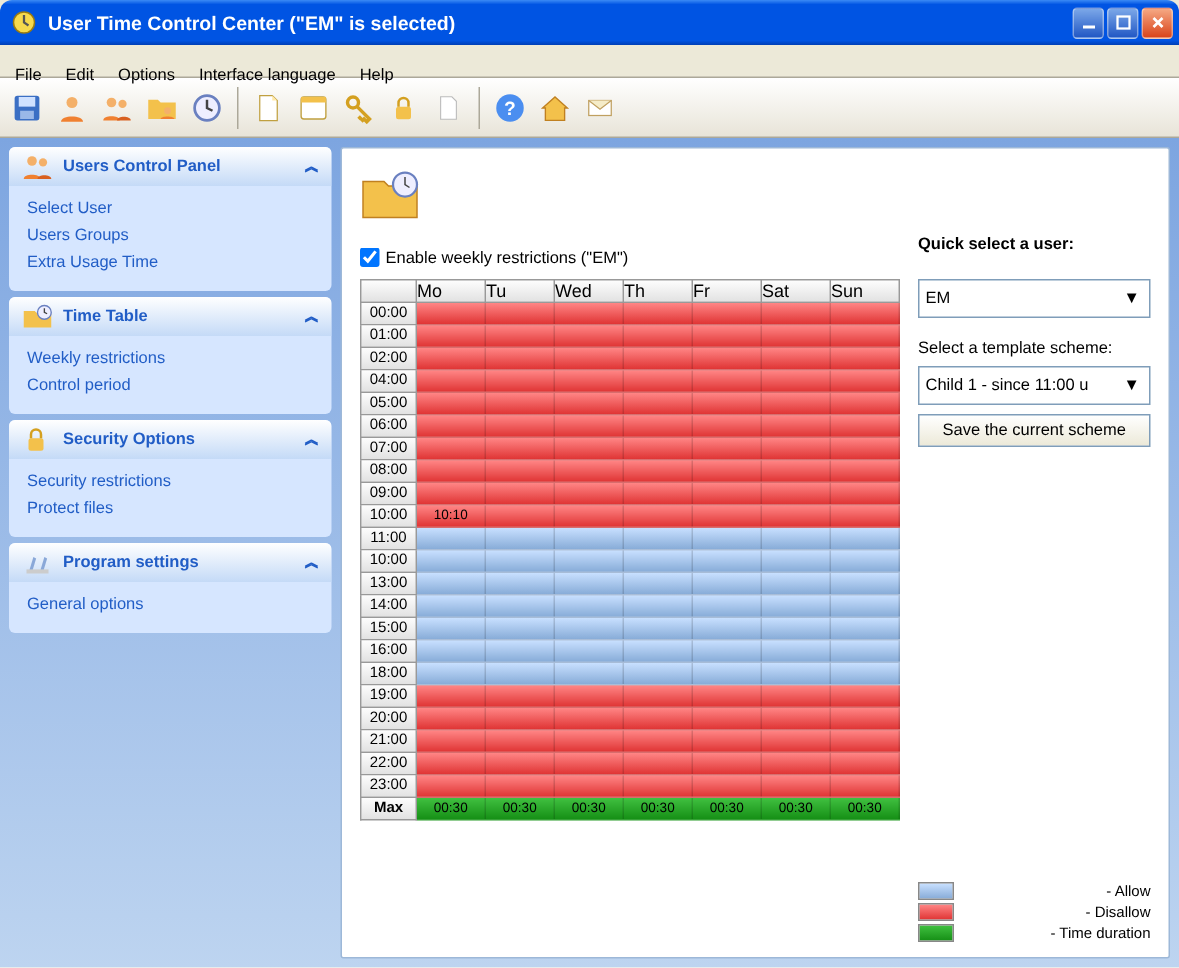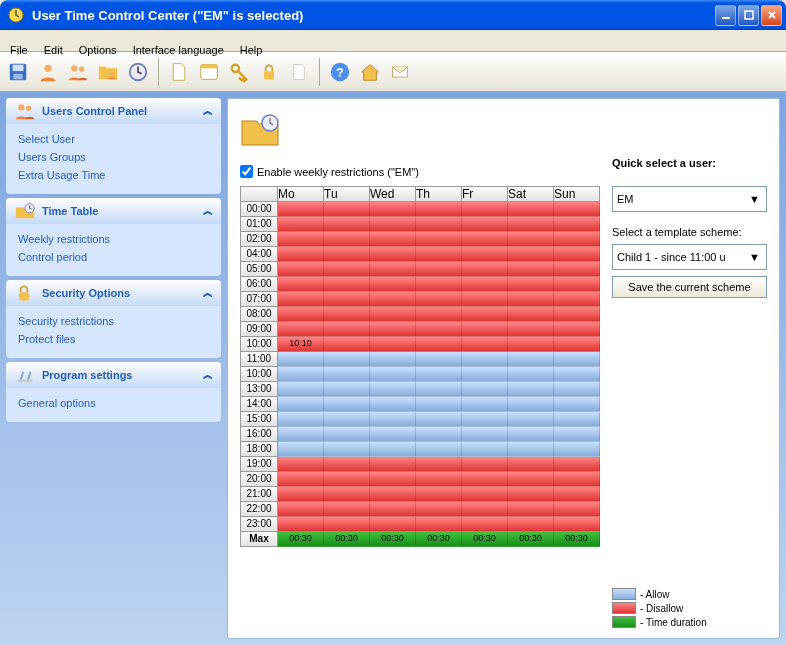--- a/index.html
+++ b/index.html
@@ -53,21 +53,21 @@
 .duration { background: linear-gradient(#40c040,#169016); }
 .max-row .sched-label { font-weight: bold; }
 
 .side-controls { width: 155px; display: flex; flex-direction: column; gap: 6px; }
 .label { font-size: 11px; color: #000; }
 .combo { border: 1px solid #7f9db9; background: #fff; height: 21px; display: flex; align-items: center; padding: 12px 4px; justify-content: space-between; }
 .combo .arrow { width: 15px; text-align: center; color: #000; }
 .btn { border: 1px solid #7f9db9; background: linear-gradient(#fff,#ece9d8); height: 22px; display: flex; align-items: center; justify-content: center; padding: 0 8px; cursor: default; }
 
 .legend { margin-top: auto; display: flex; flex-direction: column; gap: 2px; }
-.legend-row { display: flex; align-items: center; gap: 4px; font-size: 10px; }
+.legend-row { display: flex; align-items: center; gap: 21px; font-size: 10px; justify-content: space-between; }
 .swatch { width: 24px; height: 12px; border: 1px solid #888; }
 </style>
 </head>
 <body>
 
 <div class="titlebar">
   <span class="titlebar-icon">
     <svg viewBox="0 0 16 16">
         <circle cx="8" cy="8" r="7" fill="#f6d94c" stroke="#9a7b10"></circle>
         <path d="M8 3v5l3 2" stroke="#555" fill="none" stroke-width="1.5"></path>

